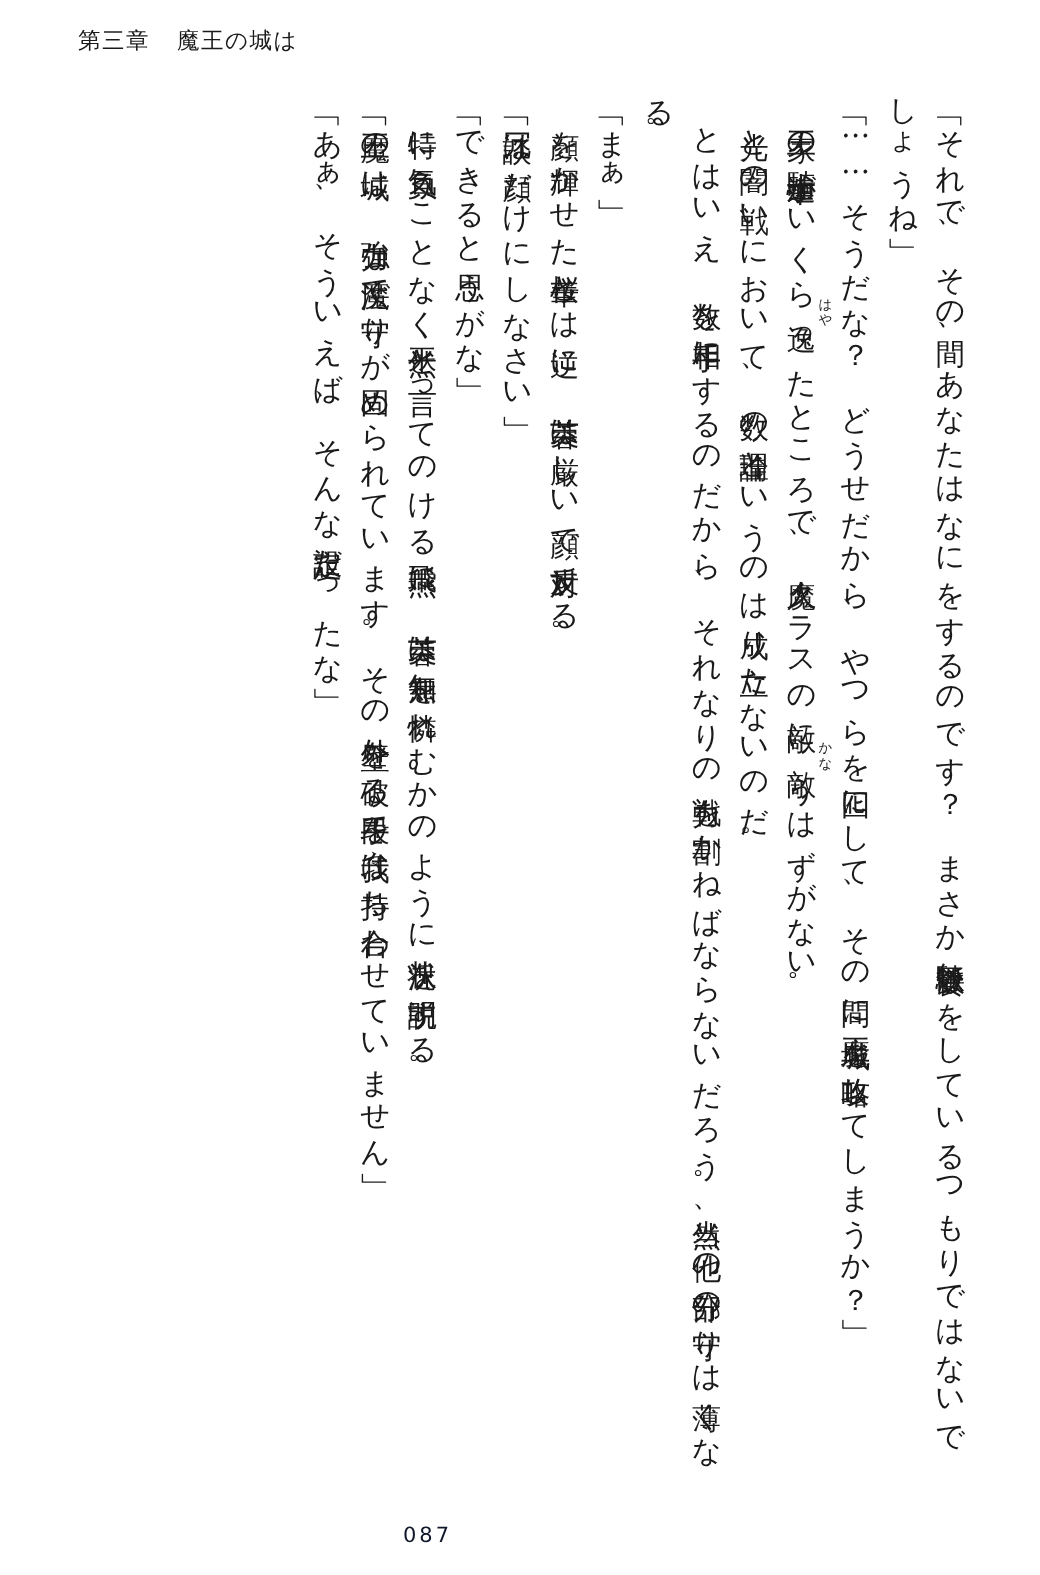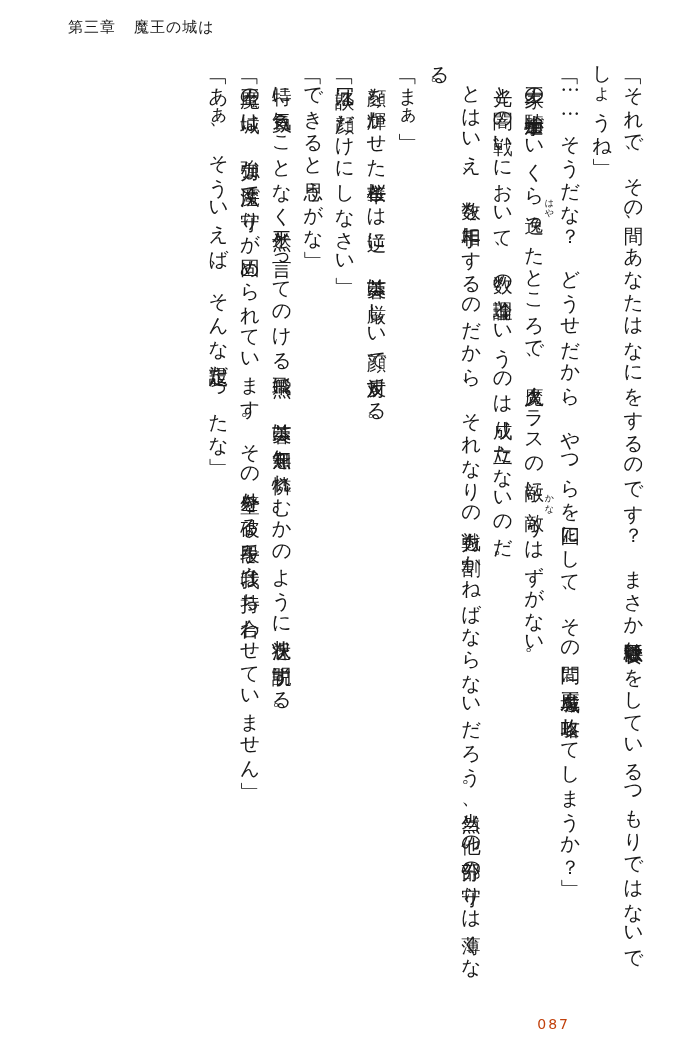--- a/index.html
+++ b/index.html
@@ -29,21 +29,20 @@
     position: absolute;
     top: 18px;
     left: 52px;
     font-size: 15px;
     letter-spacing: 1px;
     white-space: nowrap;
     font-family: "DejaVu Serif", "Liberation Serif", serif;
   }
   .running-head .chap-num {
     margin-right: 18px;
-    margin-left: 16px;
   }
 
   
   .body-area {
     position: absolute;
     top: 52px;
     left: 44px;
     right: 44px;
     height: 930px;
   }
@@ -79,25 +78,25 @@
     letter-spacing: 0;
     line-height: 1;
   }
 
   
   .folio {
     position: absolute;
     bottom: 18px;
     left: 0;
     width: 570px;
-    text-align: right;
+    text-align: center;
     font-size: 14px;
     letter-spacing: 2px;
     font-family: "DejaVu Sans", "Liberation Sans", sans-serif;
-    color: #c2410c;
+    color: #0f172a;
   }
 </style>
 </head>
 <body>
 
 <div class="page">
 
   <div class="running-head">
     <span class="chap-num">第三章</span><span>魔王の城は</span>
   </div>

